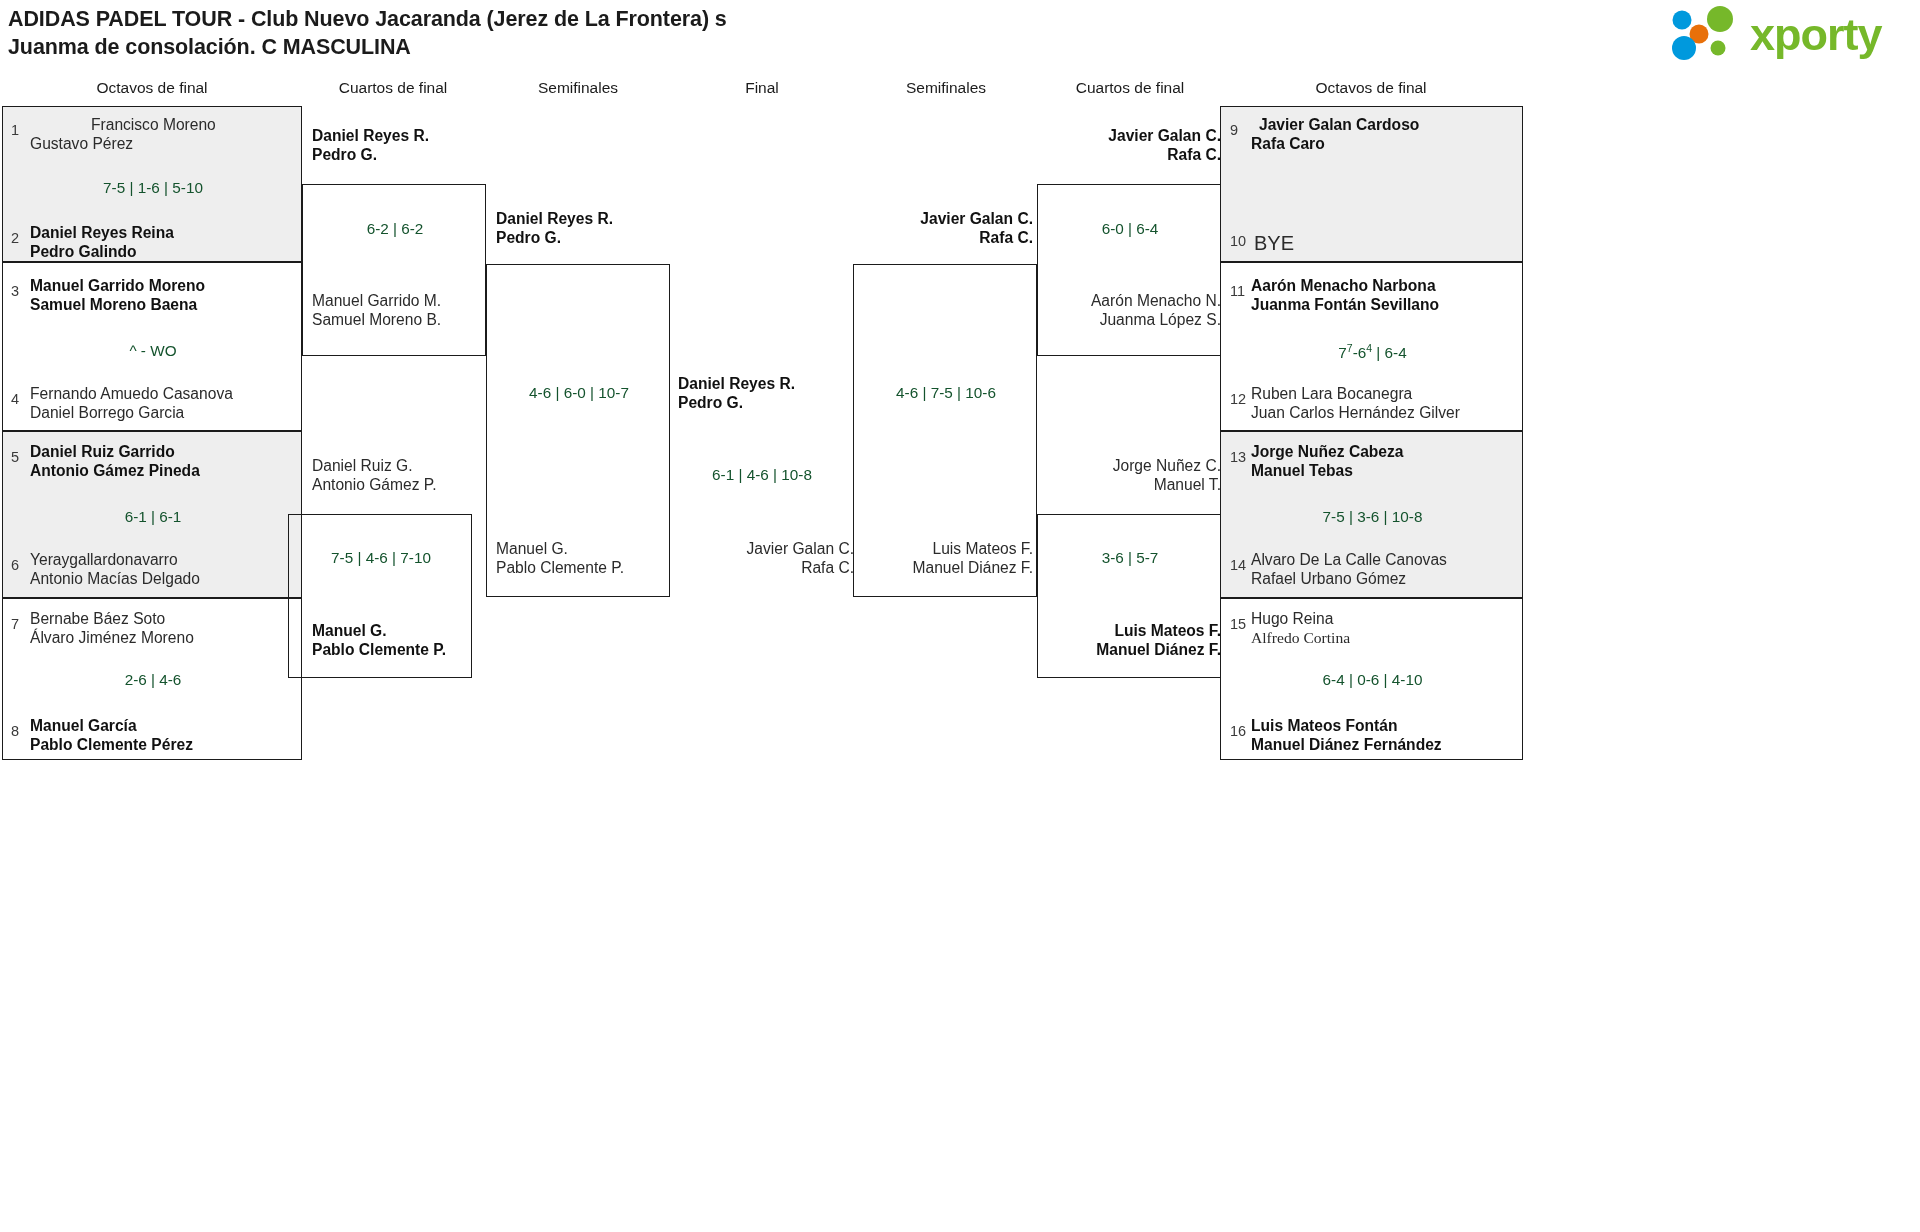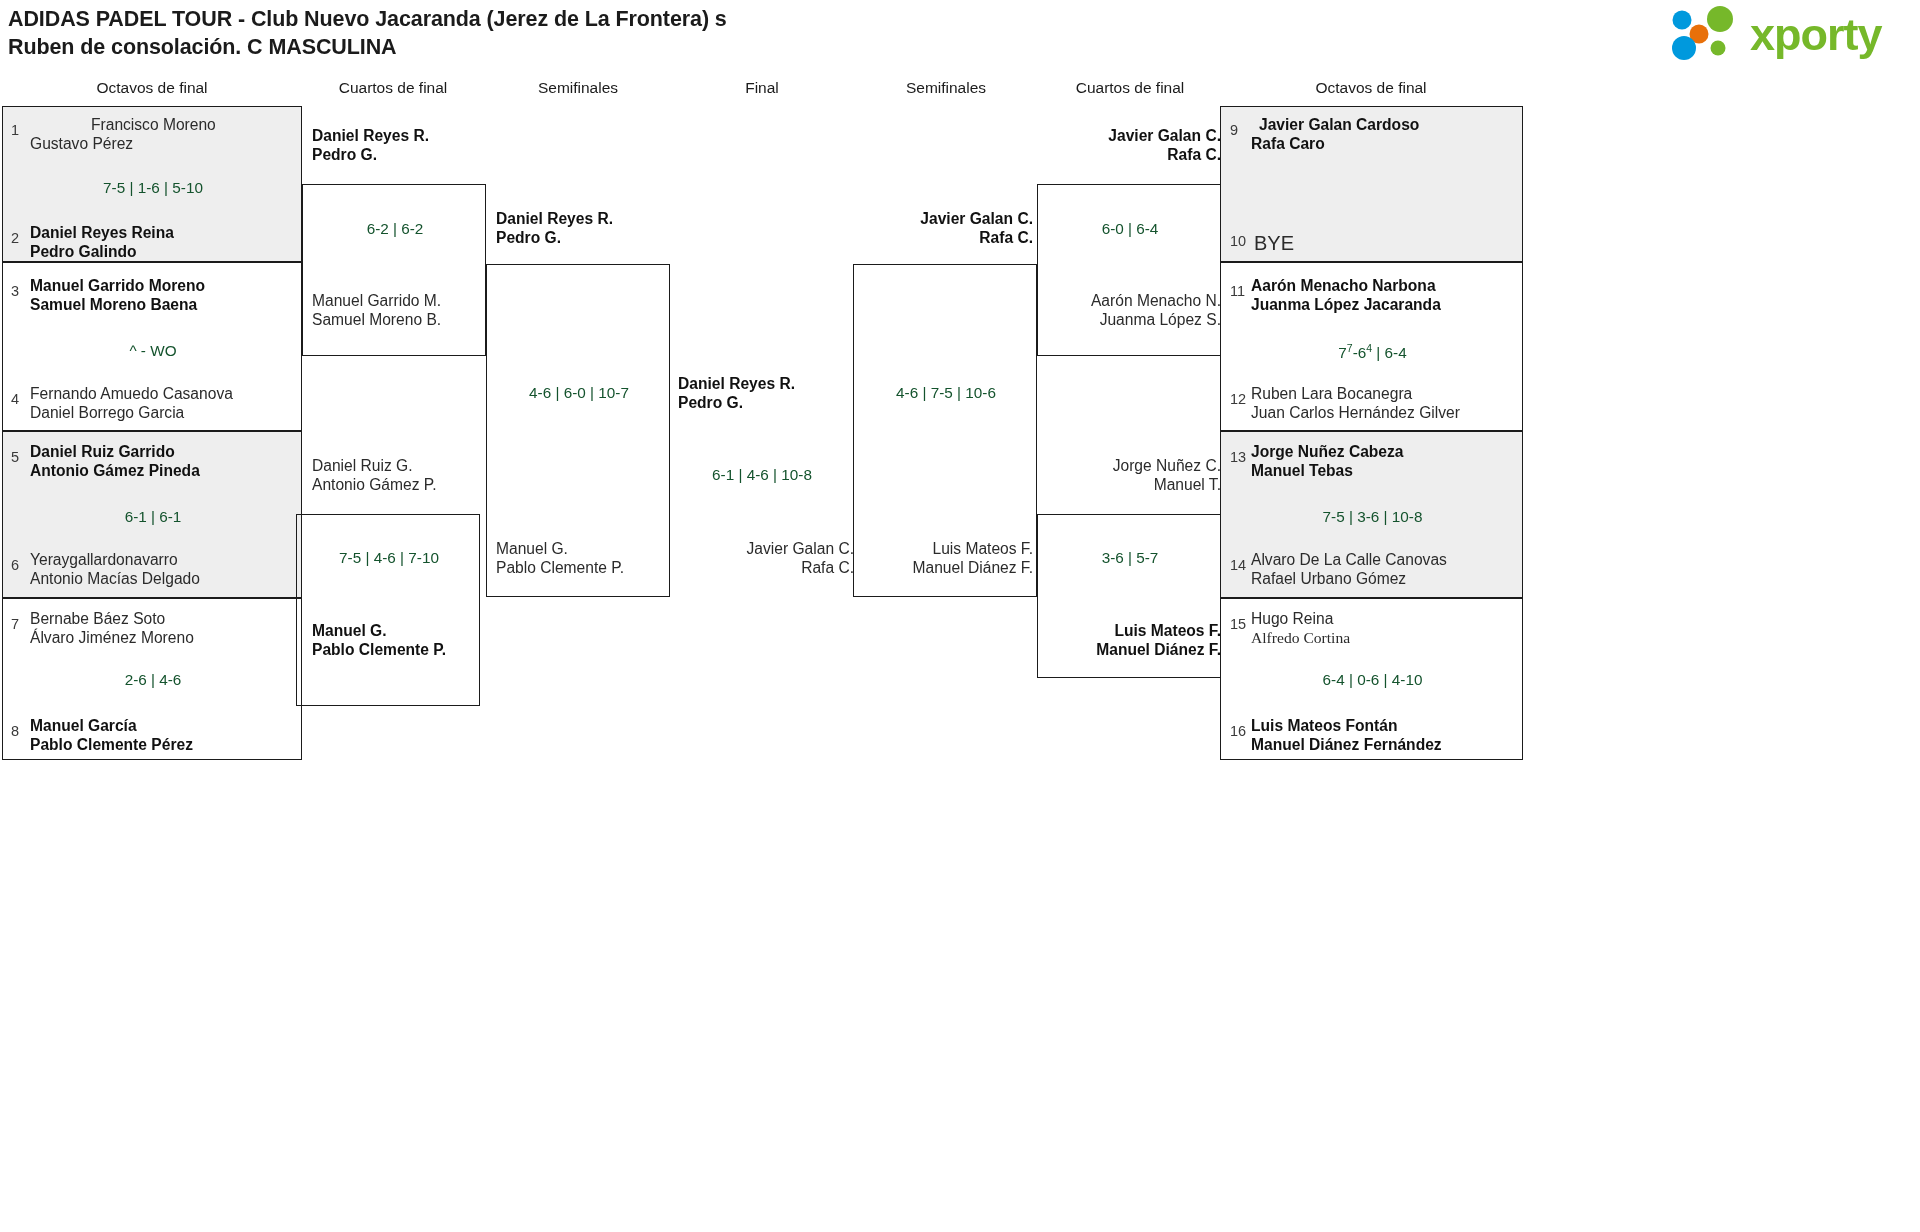--- a/index.html
+++ b/index.html
@@ -32,21 +32,21 @@
 
   .ralign { text-align:right; }
 </style>
 </head>
 <body>
 
 <div id="root">
 
   <div class="title">
     <div>ADIDAS PADEL TOUR - Club Nuevo Jacaranda (Jerez de La Frontera) s</div>
-    <div>Ruben de consolación. C MASCULINA</div>
+    <div>Juanma de consolación. C MASCULINA</div>
   </div>
 
   <div class="logo">
     <svg width="80" height="56" viewBox="0 0 80 56">
       <circle cx="14" cy="14" r="9.5" fill="#0099dd"></circle>
       <circle cx="52" cy="13" r="13" fill="#76b82a"></circle>
       <circle cx="31" cy="28" r="9.5" fill="#e8700a"></circle>
       <circle cx="16" cy="42" r="12" fill="#0099dd"></circle>
       <circle cx="50" cy="42" r="7.5" fill="#76b82a"></circle>
     </svg>
@@ -102,21 +102,21 @@
   </div>
 
   <div class="box" style="left:302px;top:184px;width:184px;height:172px;">
     <span class="score" style="left:0;top:35px;width:184px;text-align:center;">6-2 | 6-2</span>
   </div>
   <span class="team bold" style="left:312px;top:126px;">Daniel Reyes R.</span>
   <span class="team bold" style="left:312px;top:145px;">Pedro G.</span>
   <span class="team norm" style="left:312px;top:291px;">Manuel Garrido M.</span>
   <span class="team norm" style="left:312px;top:310px;">Samuel Moreno B.</span>
 
-  <div class="box" style="left:296px;top:514px;width:184px;height:192px;">
+  <div class="box" style="left:288px;top:514px;width:184px;height:164px;">
     <span class="score" style="left:0;top:34px;width:184px;text-align:center;">7-5 | 4-6 | 7-10</span>
   </div>
   <span class="team norm" style="left:312px;top:456px;">Daniel Ruiz G.</span>
   <span class="team norm" style="left:312px;top:475px;">Antonio Gámez P.</span>
   <span class="team bold" style="left:312px;top:621px;">Manuel G.</span>
   <span class="team bold" style="left:312px;top:640px;">Pablo Clemente P.</span>
 
   <div class="box" style="left:486px;top:264px;width:184px;height:333px;">
     <span class="score" style="left:0;top:119px;width:184px;text-align:center;">4-6 | 6-0 | 10-7</span>
   </div>
@@ -159,21 +159,21 @@
     <span class="seed" style="left:9px;top:15px;">9</span>
     <span class="team bold" style="left:30px;top:8px;margin-left:8px;">Javier Galan Cardoso</span>
     <span class="team bold" style="left:30px;top:27px;">Rafa Caro</span>
     <span class="seed" style="left:9px;top:126px;">10</span>
     <span class="bye" style="left:33px;top:125px;">BYE</span>
   </div>
 
   <div class="box" style="left:1220px;top:262px;width:303px;height:169px;">
     <span class="seed" style="left:9px;top:20px;">11</span>
     <span class="team bold" style="left:30px;top:13px;">Aarón Menacho Narbona</span>
-    <span class="team bold" style="left:30px;top:32px;">Juanma López Jacaranda</span>
+    <span class="team bold" style="left:30px;top:32px;">Juanma Fontán Sevillano</span>
     <span class="score" style="left:0;top:79px;width:303px;text-align:center;"><span>7</span><sup>7</sup>-<span>6</span><sup>4</sup><span> | 6-4</span></span>
     <span class="seed" style="left:9px;top:128px;">12</span>
     <span class="team norm" style="left:30px;top:121px;">Ruben Lara Bocanegra</span>
     <span class="team norm" style="left:30px;top:140px;">Juan Carlos Hernández Gilver</span>
   </div>
 
   <div class="box shade" style="left:1220px;top:431px;width:303px;height:167px;">
     <span class="seed" style="left:9px;top:17px;">13</span>
     <span class="team bold" style="left:30px;top:10px;">Jorge Nuñez Cabeza</span>
     <span class="team bold" style="left:30px;top:29px;">Manuel Tebas</span>

